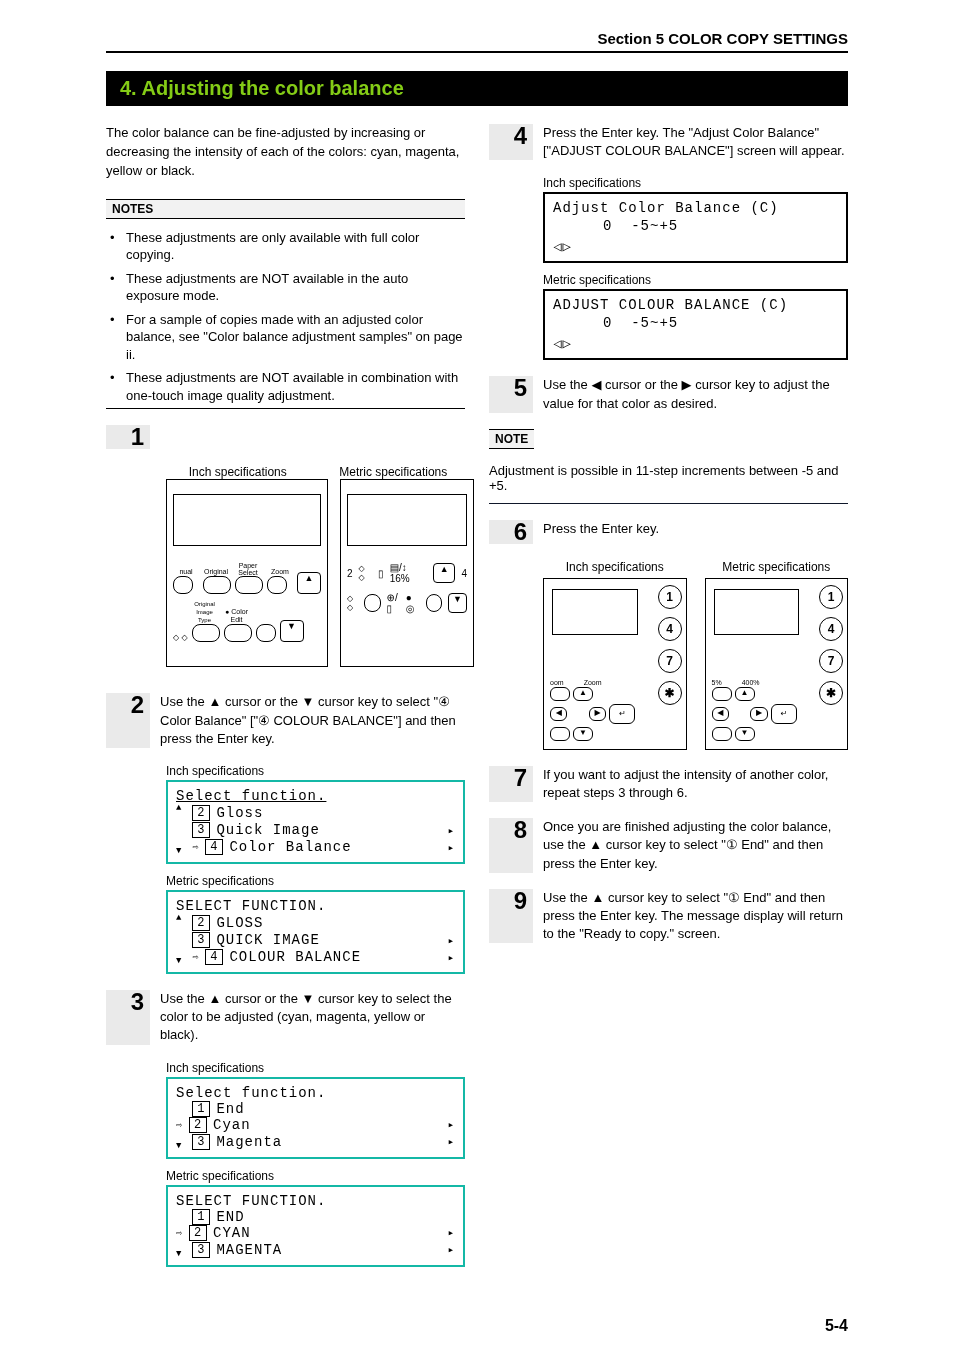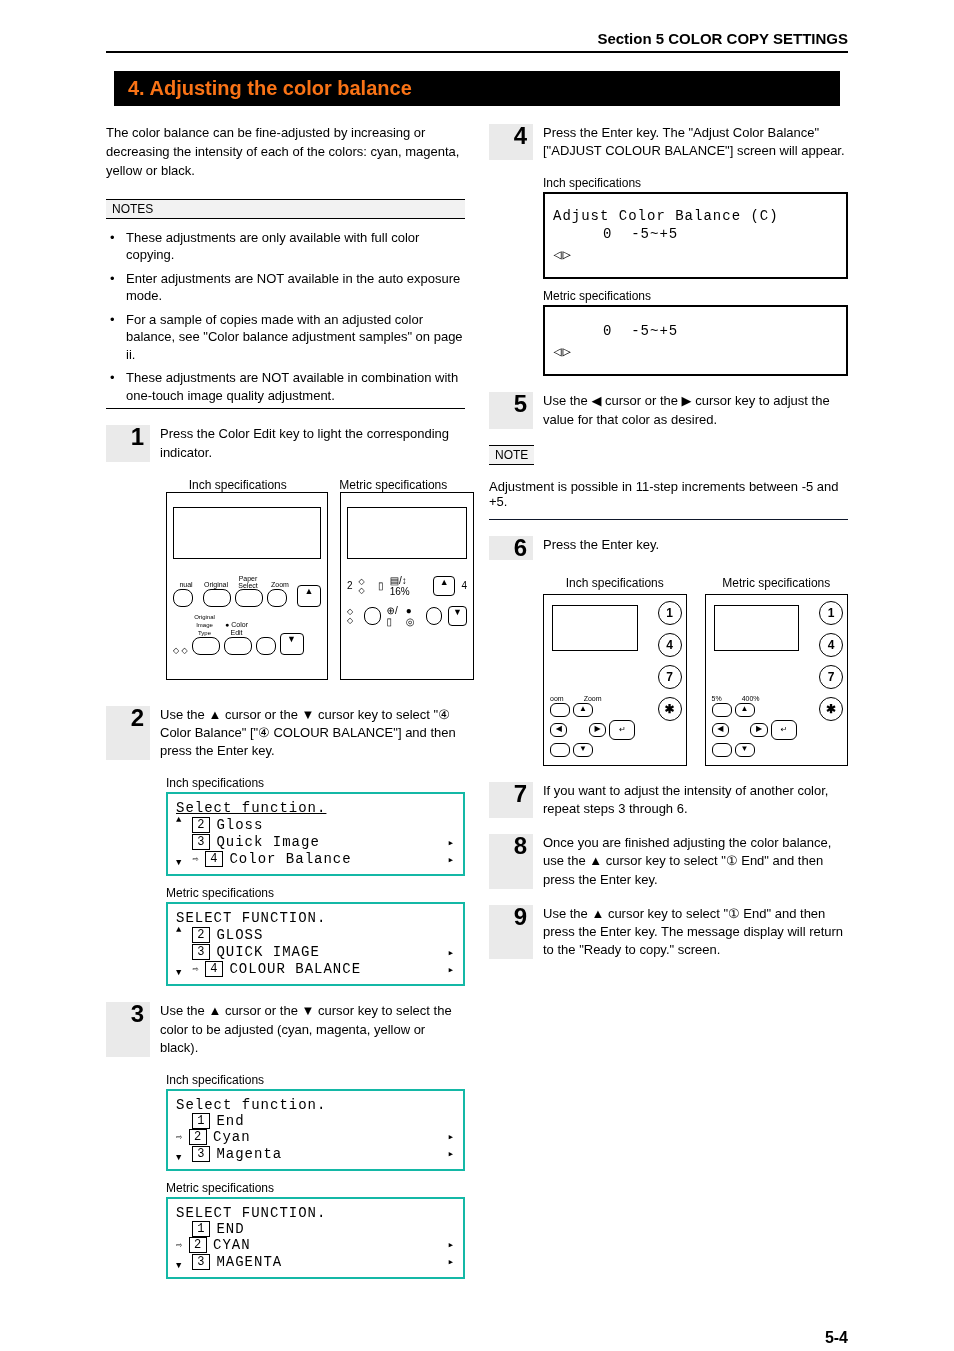--- a/index.html
+++ b/index.html
@@ -1,22 +1,22 @@
 <!DOCTYPE html>
 <html><head>
   <meta charset="utf-8">
   <style>
     body{margin:0;font-family:Arial,Helvetica,sans-serif;font-size:13px;color:#000;background:#fff}
     .page{width:862px;margin:0 auto;padding:30px 60px 60px;box-sizing:border-box}
     .sec-hdr{text-align:right;font-weight:bold;border-bottom:2px solid #000;padding-bottom:4px;margin-bottom:18px;font-size:15px}
-    .black-bar{background:#000;color:#f97316;font-weight:bold;font-size:20px;padding:6px 14px;margin:6px 8px 18px}
+    .black-bar{background:#000;color:#84cc16;font-weight:bold;font-size:20px;padding:6px 14px;margin:6px 0 18px}
     .cols{display:flex;gap:24px}
     .col{flex:1;min-width:0}
     .intro{line-height:1.45;margin-bottom:18px}
-    .notes-hdr{background:#f2f2f2;border-top:1px solid #000;border-bottom:1px solid #000;padding:2px 6px;font-weight:normal;font-size:12px;margin:0 0 8px}
+    .notes-hdr{background:#f2f2f2;border-top:1px solid #000;border-bottom:1px solid #000;padding:2px 6px;font-weight:bold;font-size:12px;margin:0 0 8px}
     .note-single .notes-hdr{display:inline-block;border:1px solid #000;border-left:none;border-right:none}
     .notes-list{padding-left:14px;margin:0 0 5px;border-bottom:1px solid #000;list-style:none}
     .notes-list li{position:relative;padding:2px 0 4px 6px;line-height:1.35}
     .notes-list li:before{content:"•";position:absolute;left:-10px}
     .step{display:flex;gap:10px;margin:16px 0}
     .step-num-wrap{background:#eaeaea;width:44px;flex:0 0 44px;text-align:right;padding:0 6px 0 0;box-sizing:border-box}
     .step-num{font-size:24px;font-weight:bold;line-height:1}
     .step-txt{flex:1;line-height:1.4}
     .spec-lbl{font-size:12px;margin:4px 0 2px 60px}
     .spec-pair{display:flex;gap:12px;margin-left:60px;margin-bottom:8px}
@@ -37,45 +37,44 @@
     .mini-panel .mp-side{position:absolute;right:4px;top:6px;display:flex;flex-direction:column;gap:8px}
     .circ{border:1.8px solid #000;border-radius:50%;width:22px;height:22px;display:flex;align-items:center;justify-content:center;font-size:12px;font-weight:bold}
     .mini-panel .mp-bottom{position:absolute;bottom:8px;left:6px;right:50px;font-size:8px}
     .mp-btnrow{display:flex;gap:3px;align-items:center}
     .mpb{border:1px solid #000;border-radius:6px;width:18px;height:12px}
     .mpb.big{width:28px;height:18px;display:flex;align-items:center;justify-content:center}
     .pg-num{text-align:right;font-weight:bold;font-size:16px;margin-top:40px}
     .spec-lbl-pair{display:flex;gap:12px;margin-left:60px;font-size:12px}
     .spec-lbl-pair > div{flex:1;text-align:center}
     .r-spec-lbl{font-size:12px;margin:8px 0 2px}
-    .lcd-r{border:2px solid #000;font-family:"Courier New",monospace;font-size:14px;letter-spacing:1px;padding:14px 8px;margin:2px 0 10px}
+    .lcd-r{border:2px solid #000;font-family:"Courier New",monospace;font-size:14px;letter-spacing:1px;padding:6px 8px;margin:2px 0 10px}
   </style>
 </head>
 <body>
 
 <div class="page">
   <div class="sec-hdr">Section 5  COLOR COPY SETTINGS</div>
   <div class="black-bar">4.   Adjusting the color balance</div>
 
   <div class="cols">
 
     <div class="col">
       <div class="intro">The color balance can be fine-adjusted by increasing or decreasing the intensity of each of the colors: cyan, magenta, yellow or black.</div>
 
       <div class="notes-hdr">NOTES</div>
       <ul class="notes-list">
         <li>These adjustments are only available with full color copying.</li>
-        <li>Enter adjustments are NOT available in the auto exposure mode.</li>
+        <li>These adjustments are NOT available in the auto exposure mode.</li>
         <li>For a sample of copies made with an adjusted color balance, see "Color balance adjustment samples" on page ii.</li>
         <li>These adjustments are NOT available in combination with one-touch image quality adjustment.</li>
       </ul>
 
       <div class="step">
         <div class="step-num-wrap"><span class="step-num">1</span></div>
-        <div class="step-txt">Press the Color Edit key to light the corresponding indicator.</div>
       </div>
       <div class="spec-lbl-pair">
         <div>Inch specifications</div>
         <div>Metric specifications</div>
       </div>
       <div class="spec-pair">
         <div class="panel-box" style="margin-left:0">
           <div class="disp-area"></div>
           <div style="display:flex;gap:4px;align-items:flex-end">
             <div style="flex:0 0 auto">
@@ -235,20 +234,21 @@
         <div class="step-txt">Press the Enter key. The "Adjust Color Balance" ["ADJUST COLOUR BALANCE"]  screen will appear.</div>
       </div>
       <div class="r-spec-lbl" style="margin-left:54px">Inch specifications</div>
       <div class="lcd-r" style="margin-left:54px">
         <div><span class="hdr-inv">Adjust Color Balance (C)</span></div>
         <div class="row" style="margin:2px 0 4px 50px"><span class="boxnum inv">0</span>&nbsp;&nbsp;<span>-5~+5</span></div>
         <div class="navrow"><span class="navbtn">◁</span><span class="navbtn">▷</span></div>
       </div>
       <div class="r-spec-lbl" style="margin-left:54px">Metric specifications</div>
       <div class="lcd-r" style="margin-left:54px">
+        <div><span class="hdr-inv">ADJUST COLOUR BALANCE (C)</span></div>
         <div class="row" style="margin:2px 0 4px 50px"><span class="boxnum inv">0</span>&nbsp;&nbsp;<span>-5~+5</span></div>
         <div class="navrow"><span class="navbtn">◁</span><span class="navbtn">▷</span></div>
       </div>
 
       <div class="step">
         <div class="step-num-wrap"><span class="step-num">5</span></div>
         <div class="step-txt">Use the ◀ cursor or the ▶ cursor key to adjust the value for that color as desired.</div>
       </div>
 
       <div class="note-single">

